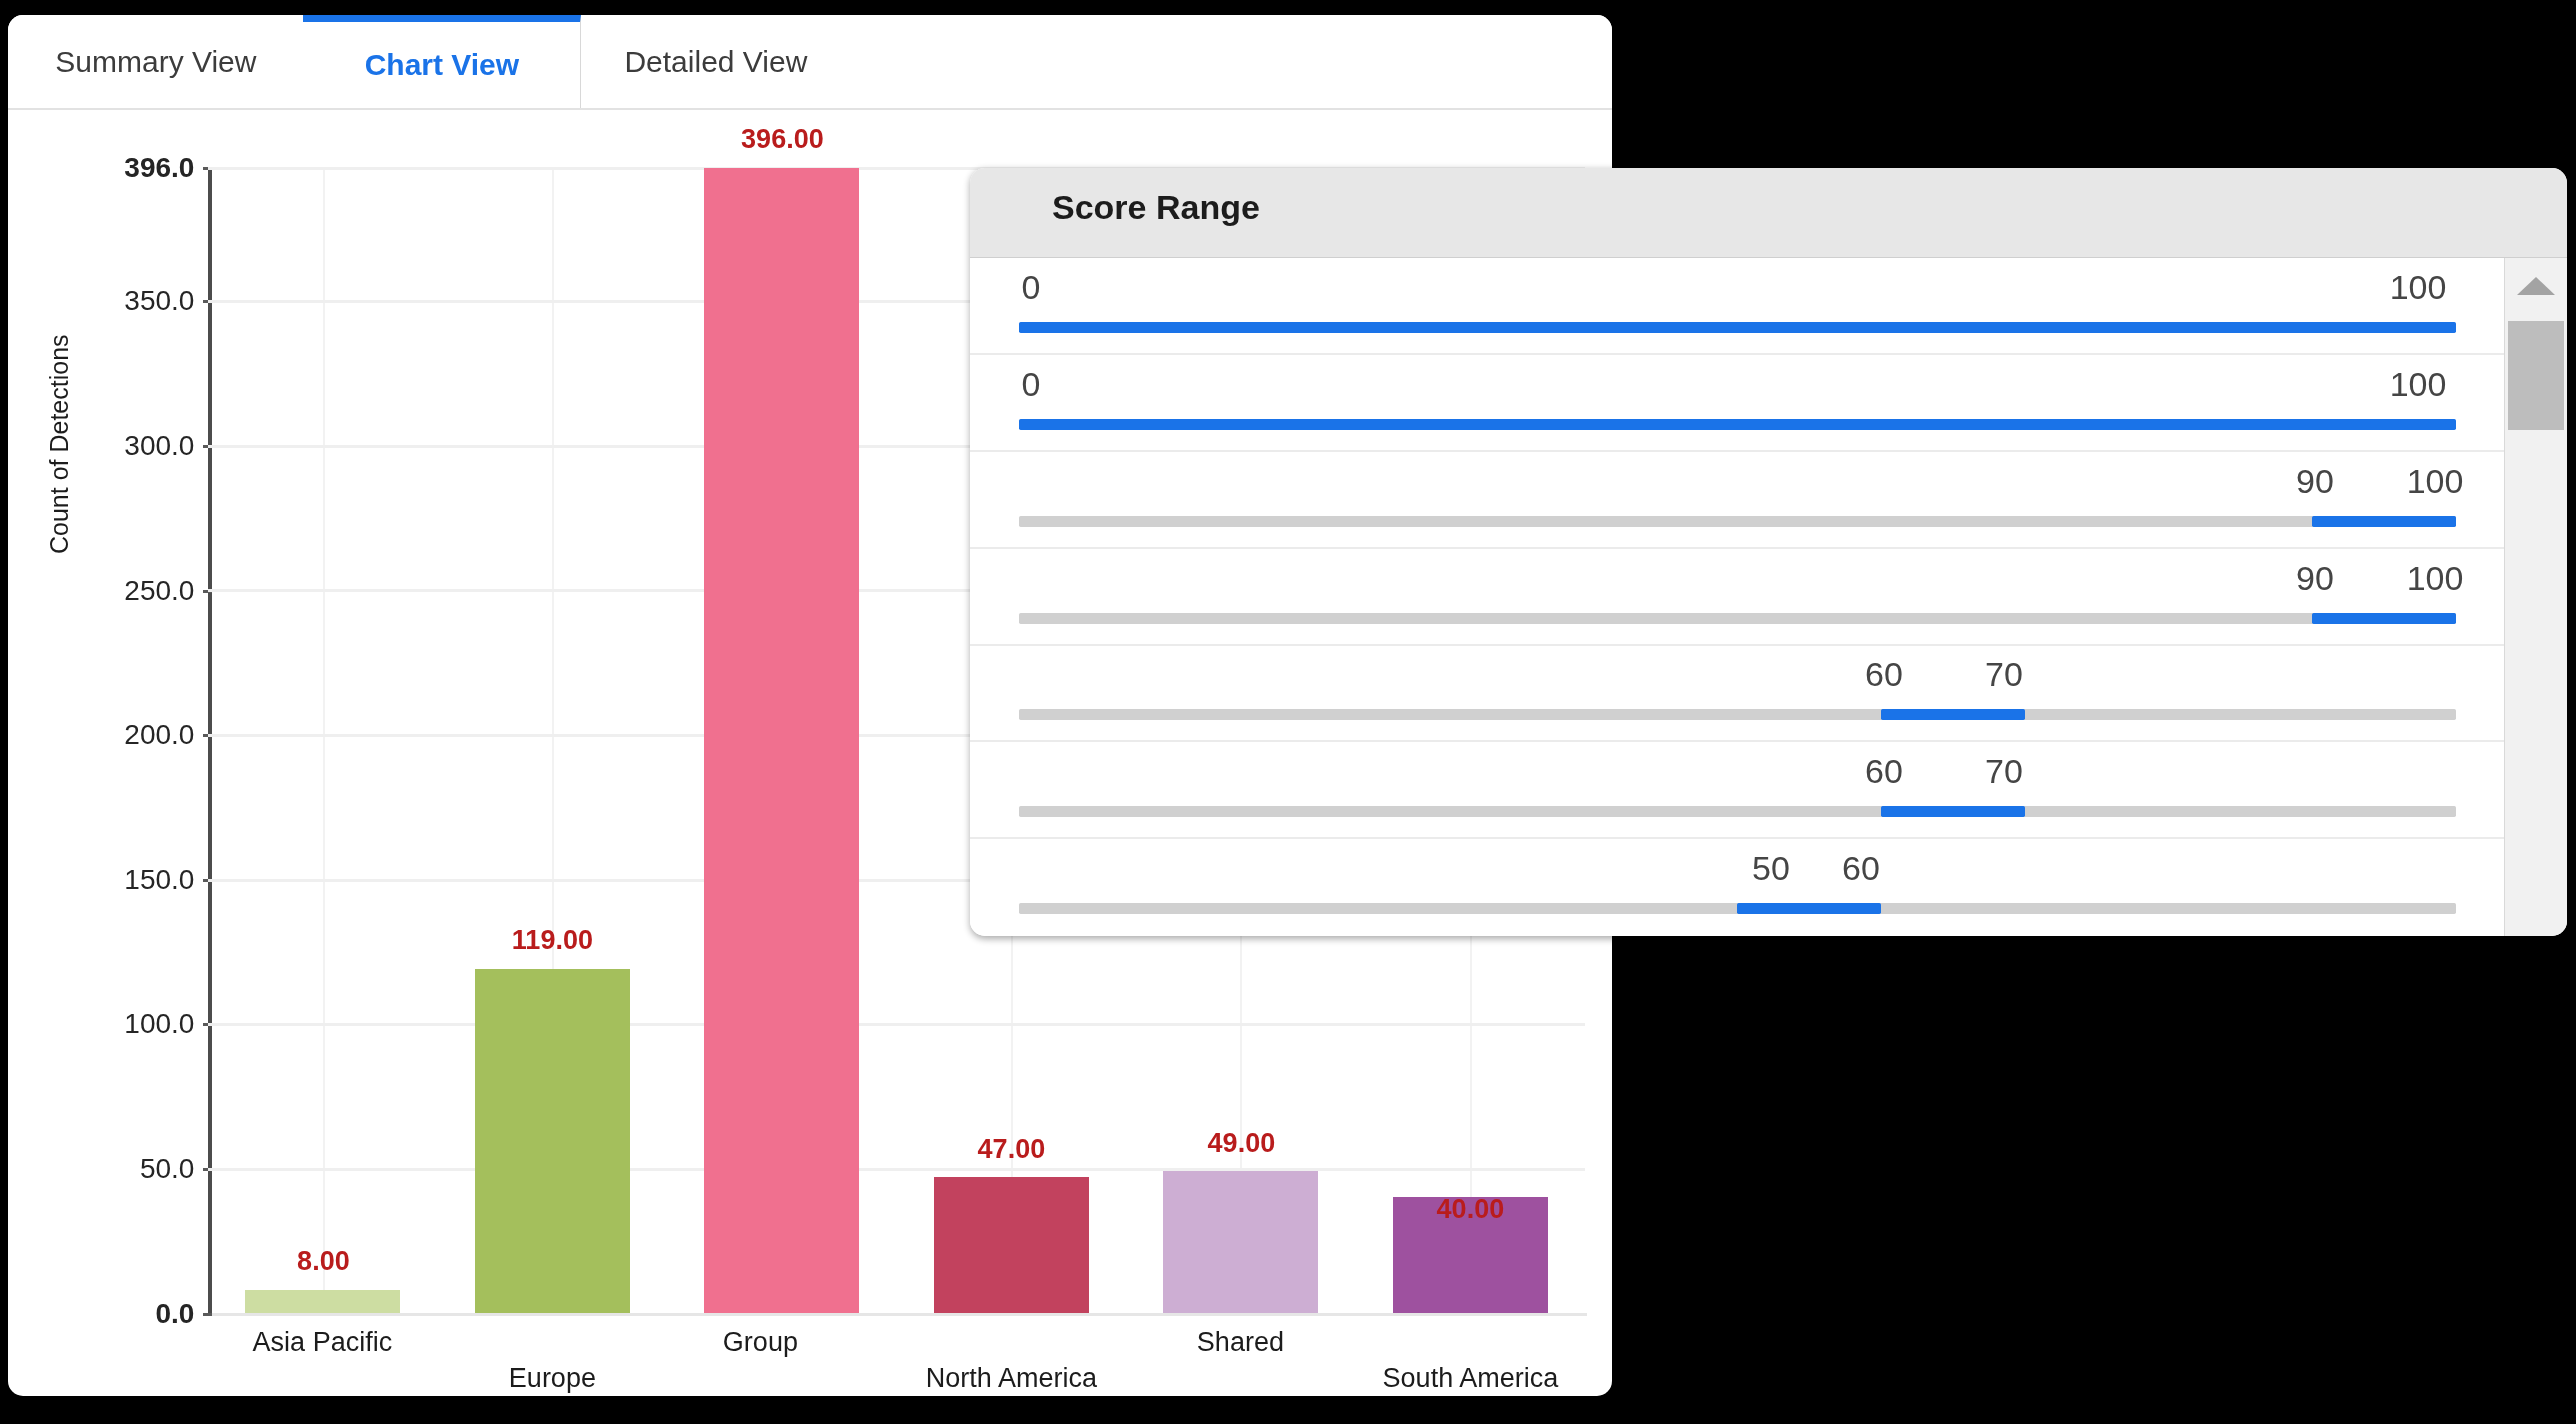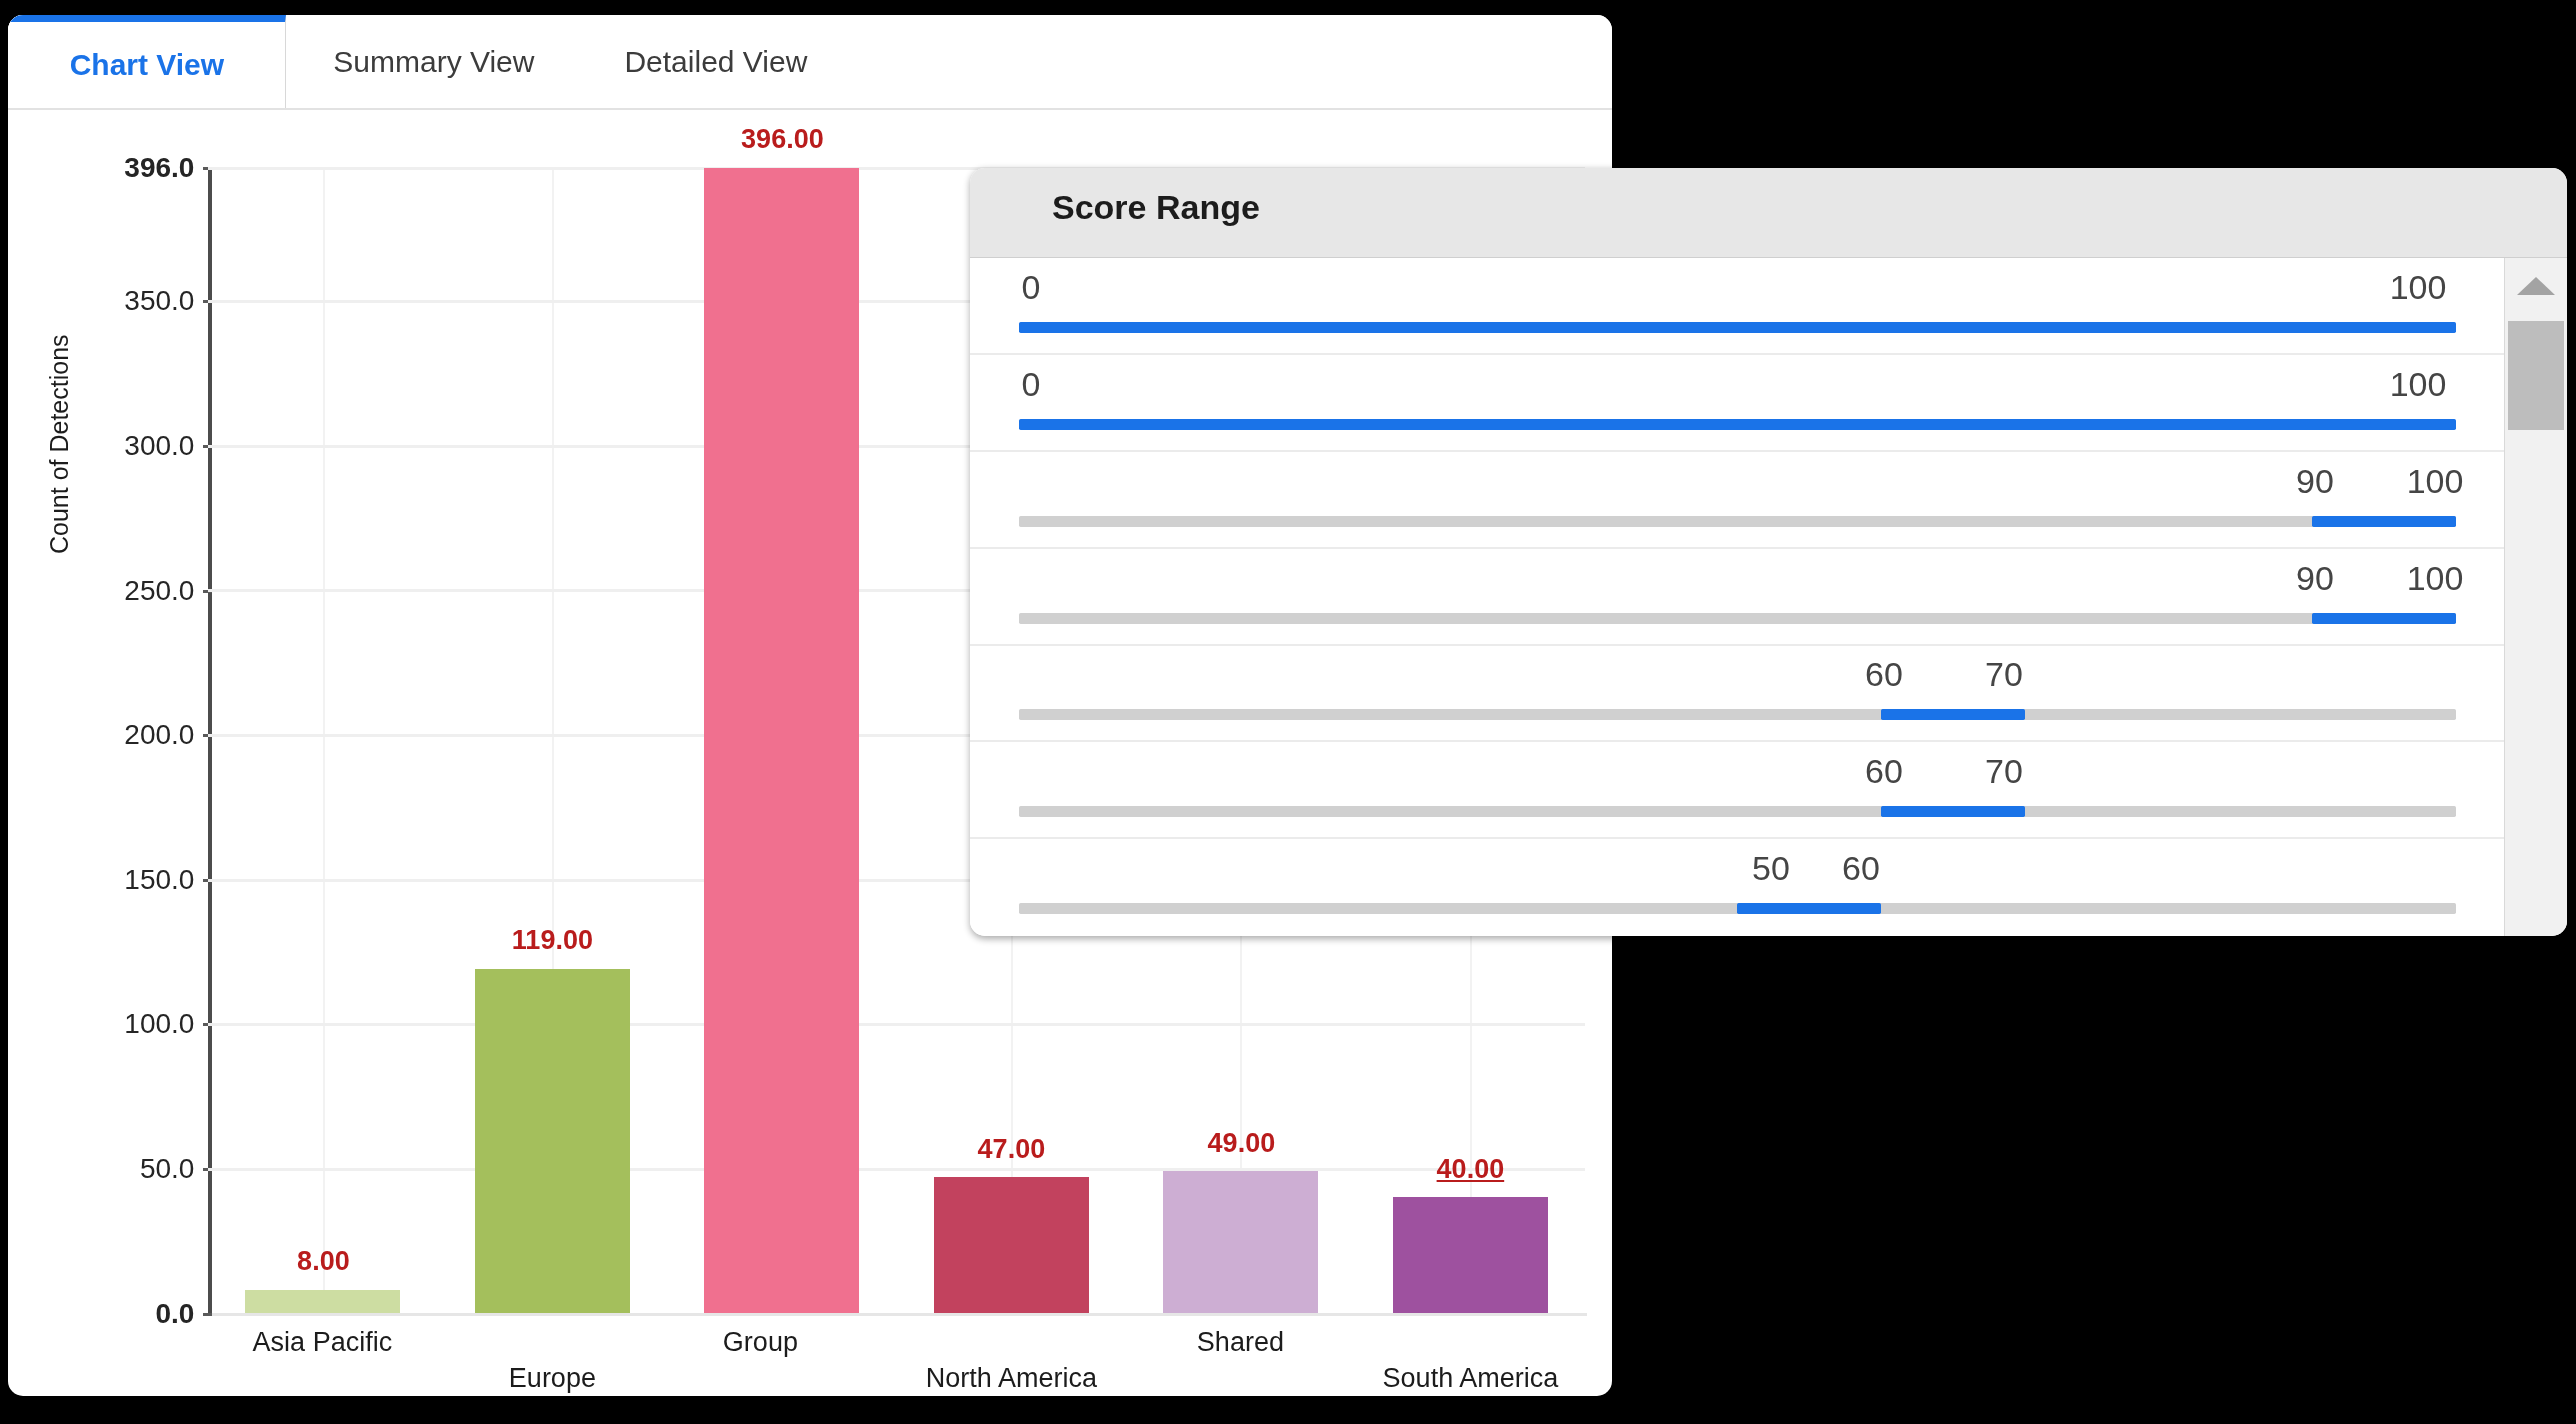--- a/index.html
+++ b/index.html
@@ -256,25 +256,25 @@
     background: #bdbdbd;
     cursor: pointer;
   }
 </style>
 </head>
 <body>
 
 <div id="chart-card">
 
   <div id="tab-bar">
+    <div class="tab" id="tab-summary-view">
+      <span>Summary View</span>
+    </div>
     <div class="tab active" id="tab-chart-view">
       <span>Chart View</span>
-    </div>
-    <div class="tab" id="tab-summary-view">
-      <span>Summary View</span>
     </div>
     <div class="tab" id="tab-detailed-view">
       <span>Detailed View</span>
     </div>
   </div>
 
   <div id="y-axis-title">Count of Detections</div>
 
   <div id="axis-line"></div>
   <div id="baseline"></div>
@@ -324,21 +324,21 @@
         <div class="bar-value" style="left: 115px; top: 1078px; text-align: right;">8.00</div>
         <div class="bar" title="Europe: 119.00" style="left: 267px; width: 155px; height: 344px; background: rgb(164, 191, 92);"></div>
         <div class="bar-value" style="left: 344px; top: 757px;">119.00</div>
         <div class="bar" title="Group: 396.00" style="left: 496px; width: 155px; height: 1145px; background: rgb(240, 112, 143);"></div>
         <div class="bar-value" style="left: 574px; top: -44px;">396.00</div>
         <div class="bar" title="North America: 47.00" style="left: 726px; width: 155px; height: 136px; background: rgb(194, 66, 94);"></div>
         <div class="bar-value" style="left: 803px; top: 966px;">47.00</div>
         <div class="bar" title="Shared: 49.00" style="left: 955px; width: 155px; height: 142px; background: rgb(205, 174, 211);"></div>
         <div class="bar-value" style="left: 1033px; top: 960px;">49.00</div>
         <div class="bar" title="South America: 40.00" style="left: 1185px; width: 155px; height: 116px; background: rgb(158, 81, 159);"></div>
-        <div class="bar-value" style="left: 1262px; top: 986px; text-decoration: underline;">40.00</div>
+        <div class="bar-value" style="left: 1262px; top: 1026px;">40.00</div>
       </div>
   </div>
 
   <div id="xlabels-layer">
       <div class="xlabel" style="left: 314px; top: 1312px;">Asia Pacific</div>
       <div class="xlabel" style="left: 544px; top: 1348px;">Europe</div>
       <div class="xlabel" style="left: 752px; top: 1312px; text-align: right;">Group</div>
       <div class="xlabel" style="left: 1003px; top: 1348px;">North America</div>
       <div class="xlabel" style="left: 1232px; top: 1312px;">Shared</div>
       <div class="xlabel" style="left: 1462px; top: 1348px;">South America</div>

